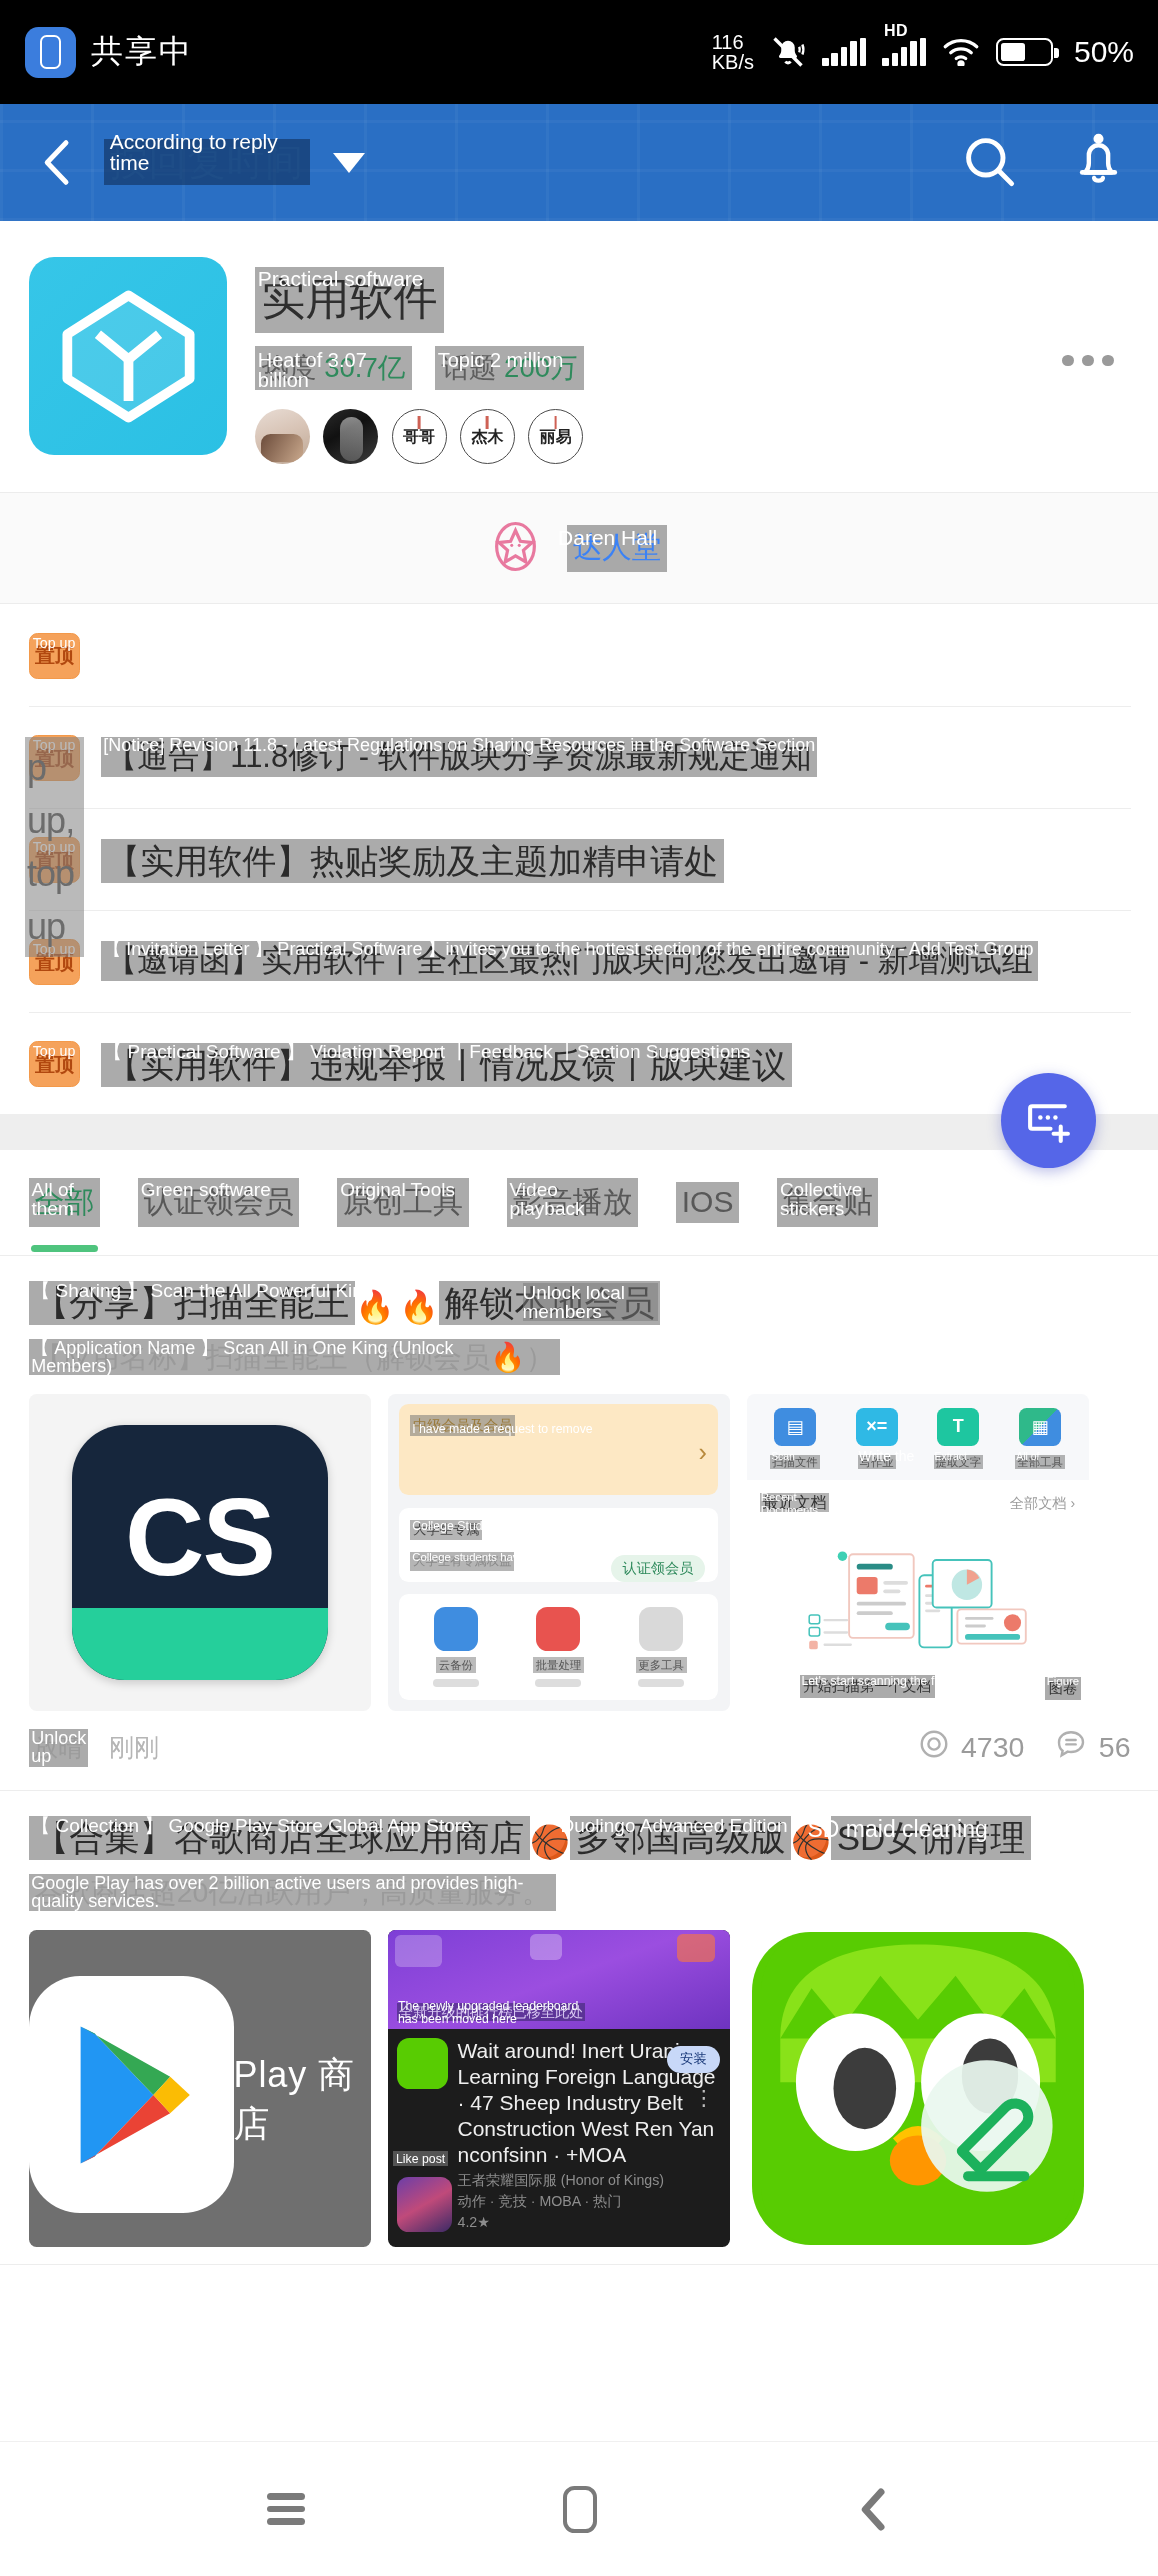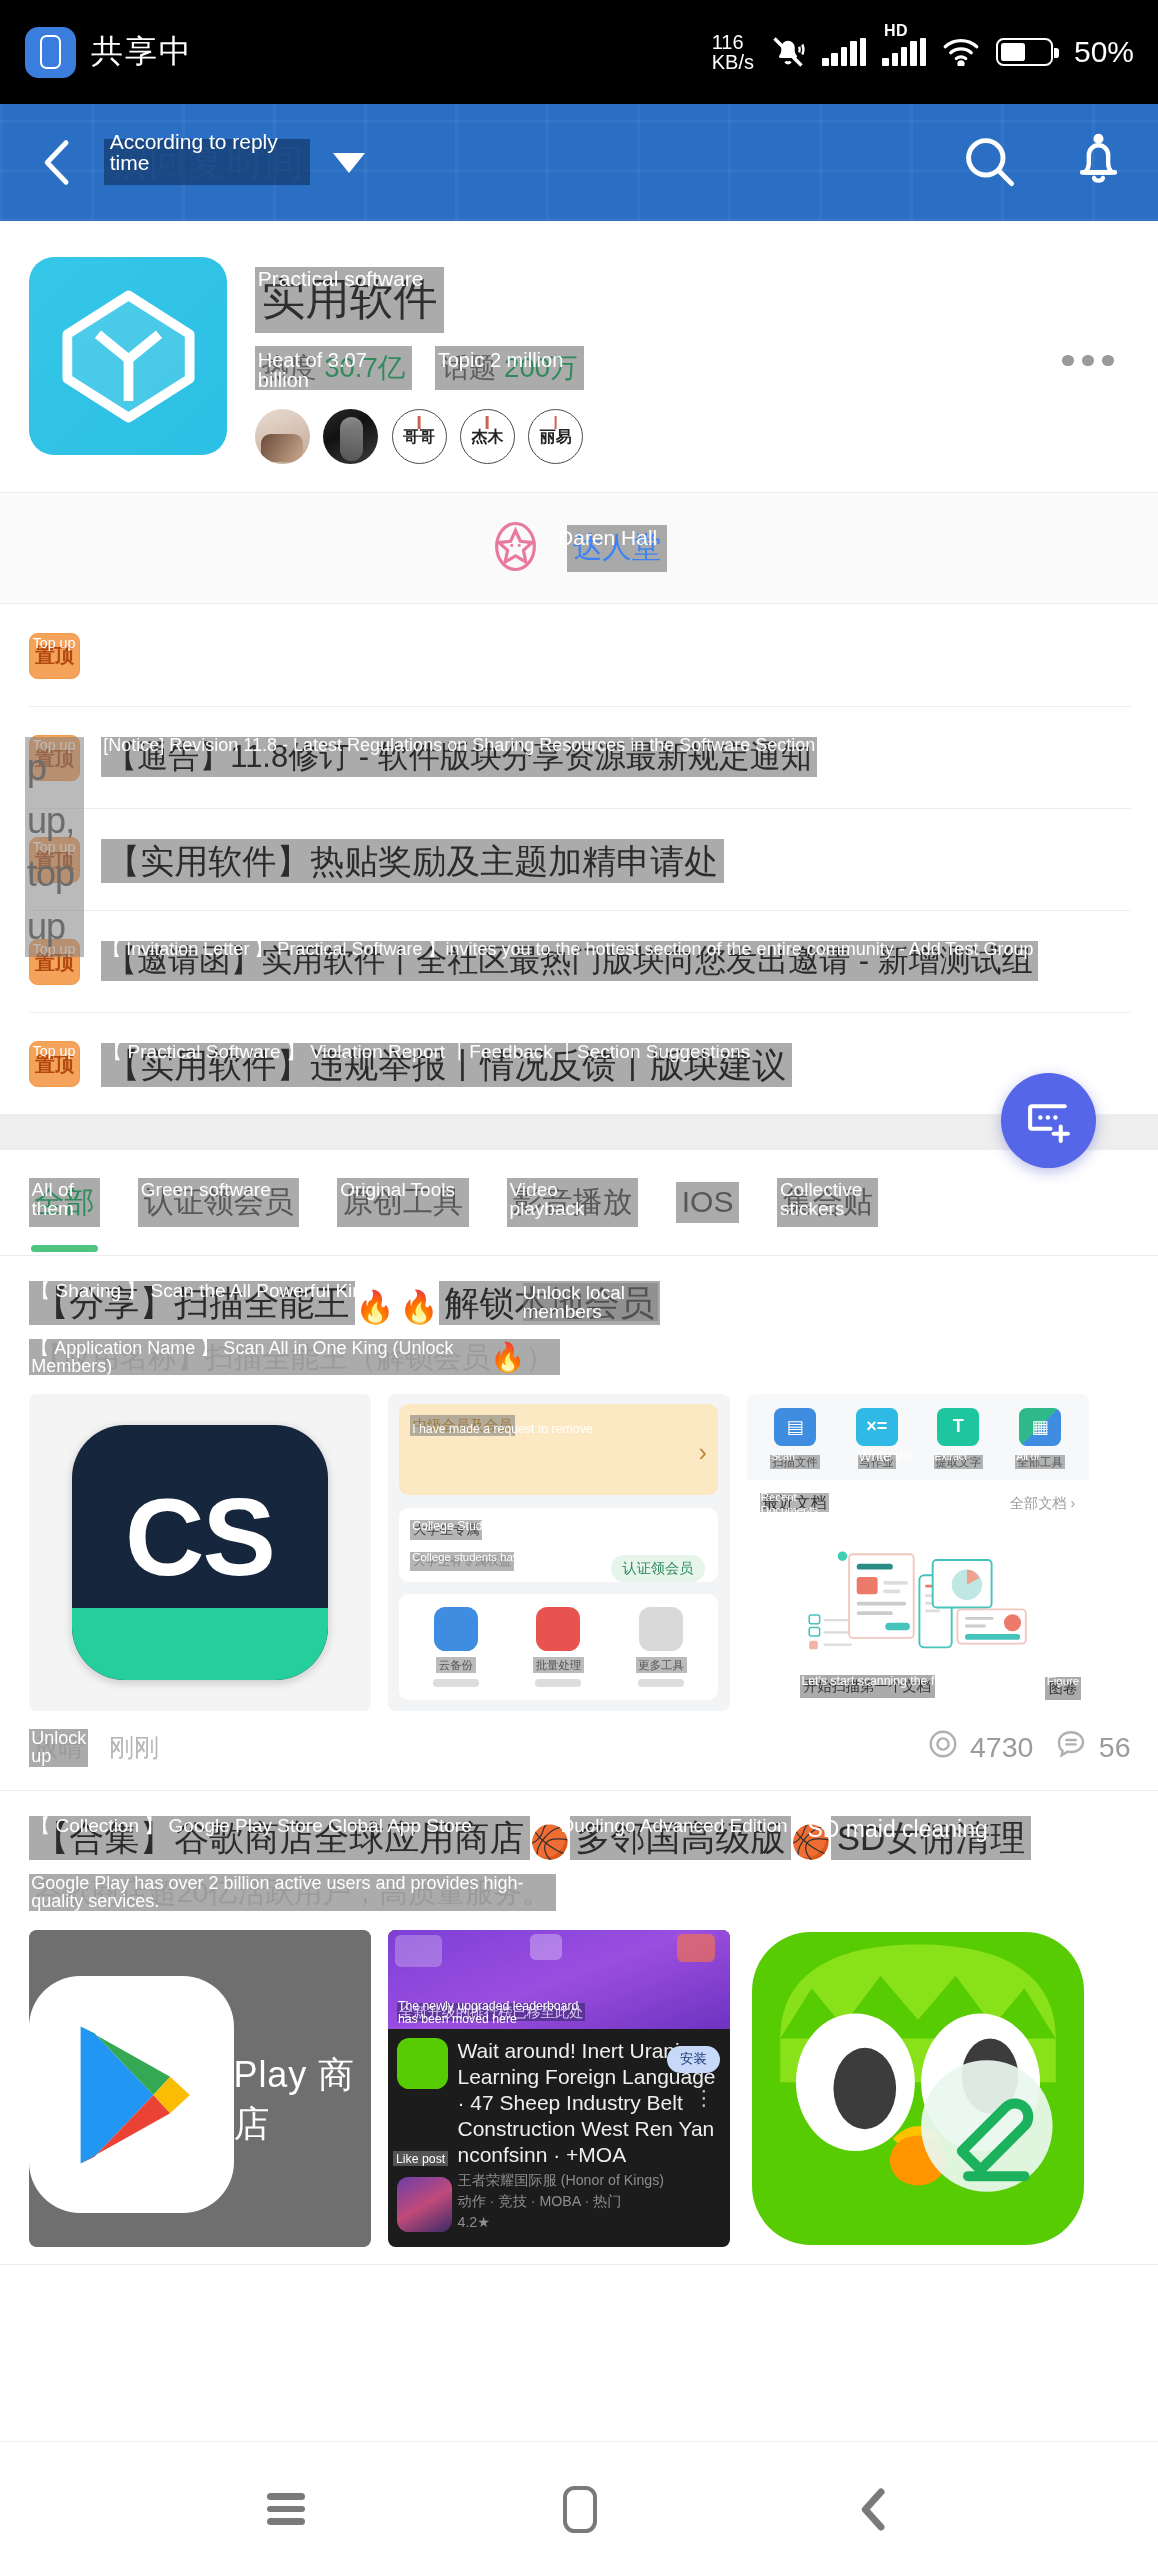--- a/index.html
+++ b/index.html
@@ -204,21 +204,21 @@
   .doc-ico { width: 42px; height: 38px; border-radius:7.6px; display:flex;align-items:center;justify-content:center;color:#fff;font-size:18px;font-weight:bold;}
   .doc-head { display:flex; align-items:center; padding: 13.3px 13.3px 0 13.3px; }
   .doc-illu { margin: 26.6px auto 0 auto; width: 247px; height: 123px; position:relative; }
 
   
   .post-meta { display:flex; align-items:center; margin-top: 17px; padding-bottom: 5.7px; }
   .pm-user { position:relative; margin-right: 21px; }
   .pm-user .base { font-size: 25px; padding:2.8px 4.7px; color:#9b9b9b; }
   .pm-user .en { font-size: 18px; line-height:18px; top:0; }
   .pm-time { font-size: 25px; color:#b5b5b5; }
-  .pm-right { margin-left:auto; display:flex; align-items:center; gap: 22px; }
+  .pm-right { margin-left:auto; display:flex; align-items:center; gap: 31px; }
   .pm-stat { display:flex; align-items:center; gap: 11.4px; font-size: 28.5px; color:#9b9b9b; }
 
   
   .t-play { background:#6f6f6f; display:flex; align-items:center; justify-content:flex-start; padding-top: 13.3px;}
   .play-icon { width: 237px; height: 237px; border-radius: 51px; background:#fff; display:flex;align-items:center;justify-content:center; }
   .play-label { margin-top: 9.5px; color:#fff; font-size: 36px; letter-spacing:0.9px; }
   .t-dark { background:#1c1c1c; overflow:hidden; }
   .dk-hero { height: 99px; background: linear-gradient(160deg,#7d3fd6 0%, #9b4ee0 50%, #6e33c0 100%); position:relative; }
   .dk-hero .cap { position:absolute; left: 9.5px; bottom: 7.6px; right: 9.5px; color:#fff; font-size: 15px; line-height: 16px; }
   .dk-item { display:flex; gap:9.5px; padding: 9.5px; align-items:flex-start; position:relative; }

